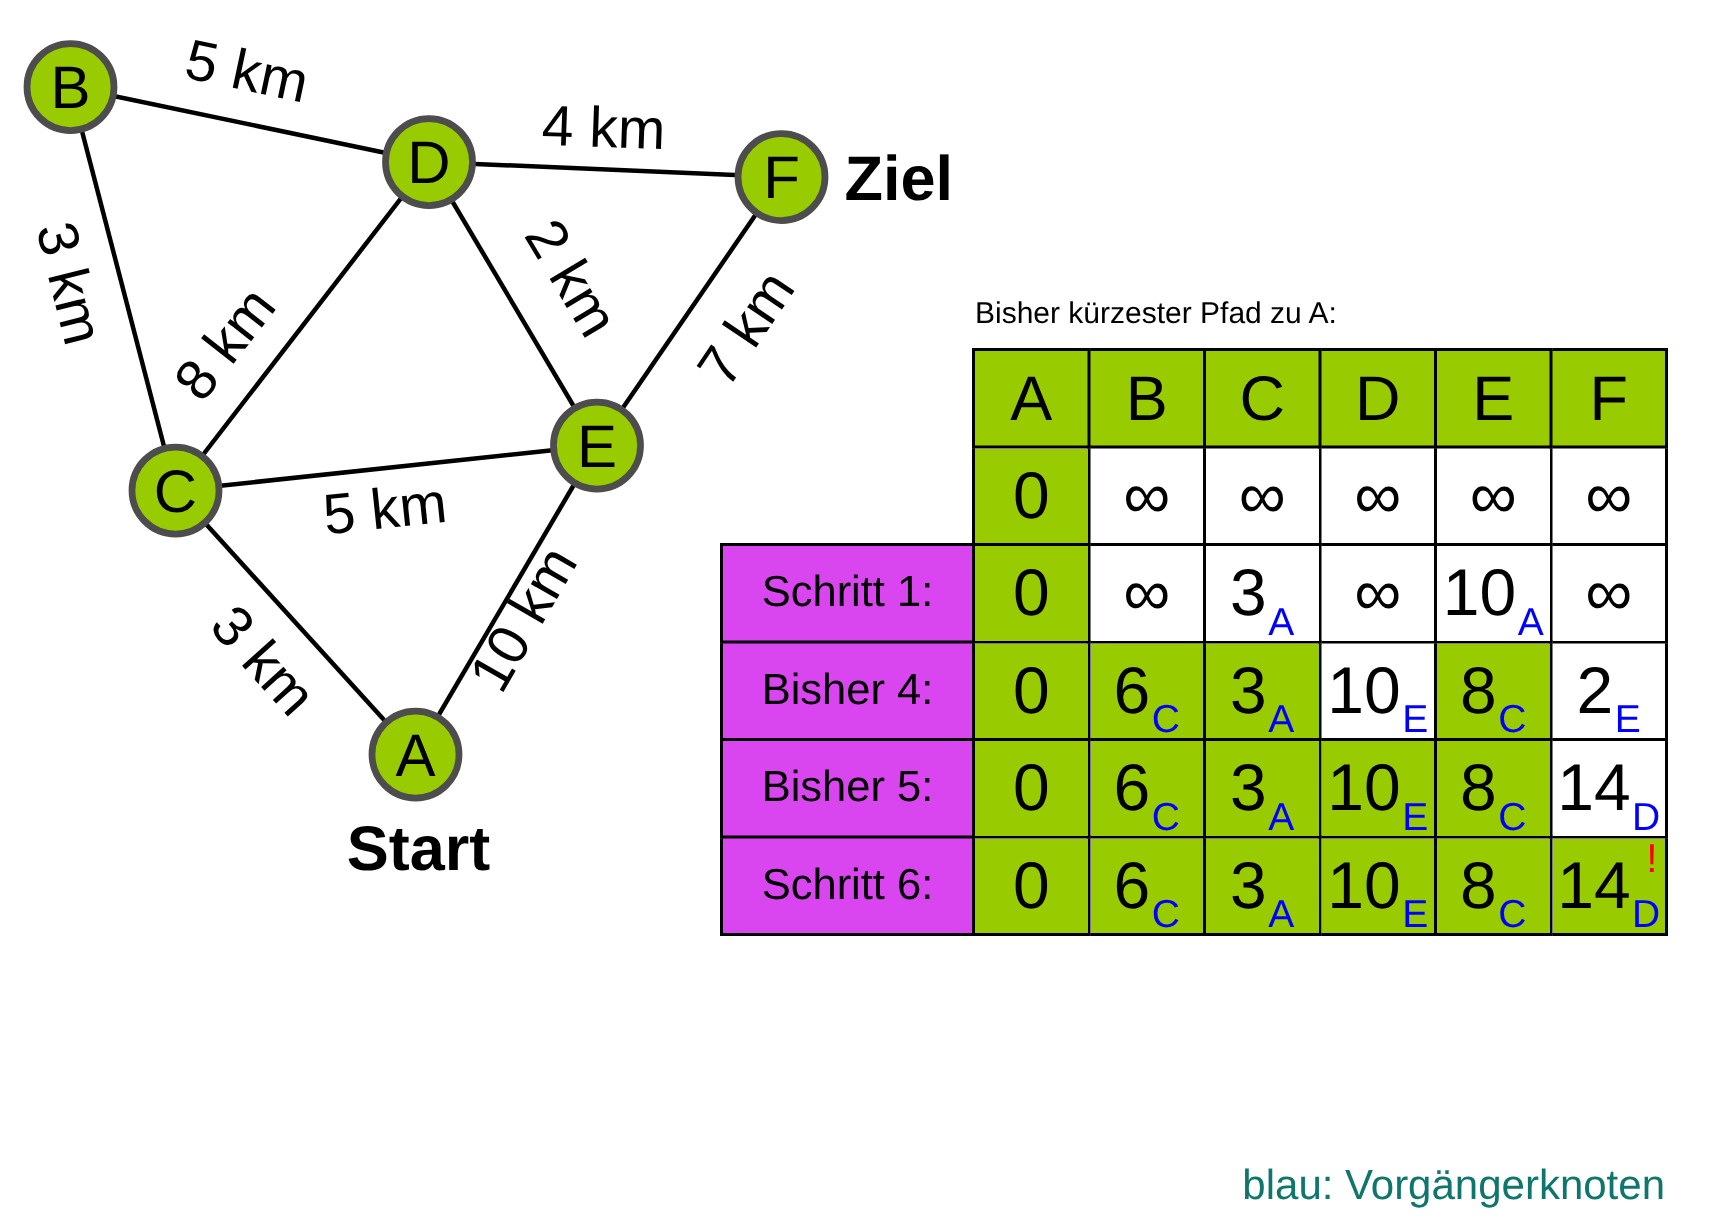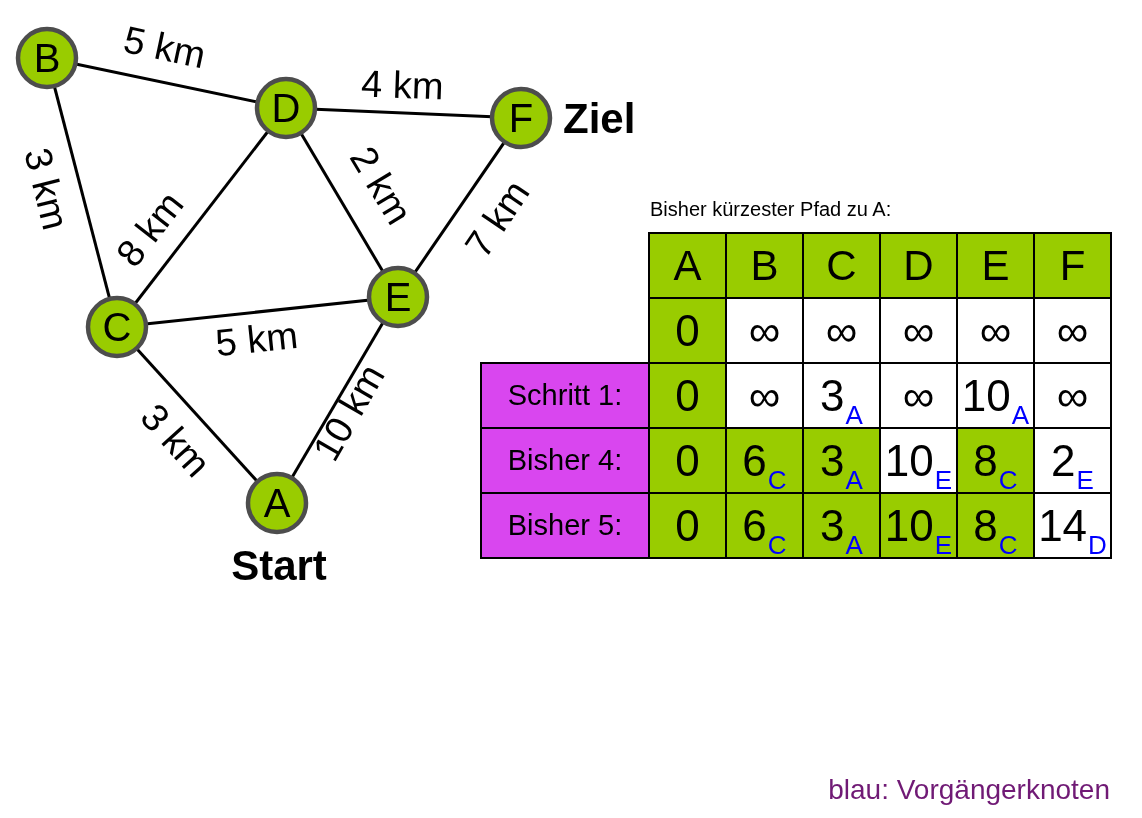--- a/index.html
+++ b/index.html
@@ -20,21 +20,21 @@
   #steps-table{position:absolute;left:480px;top:232px;border-collapse:collapse;}
   #steps-table td,#steps-table th{border:2px solid #000;padding:0;text-align:center;vertical-align:middle;}
   .colhead{width:75px;height:63px;font-size:42px;font-weight:normal;background:#99CC00;}
   .cell{width:75px;height:63px;font-size:44px;position:relative;background:#fff;line-height:1;}
   .cell.green{background:#99CC00;}
   .rowlabel{width:166px;font-size:29px;text-align:left;padding-left:8px;background:#d946ef;}
   .void{border:none !important;background:transparent;}
   .pred{position:relative;top:13px;font-size:26px;color:#0000FF;margin-left:1px;}
   .excl{position:absolute;top:0px;right:5px;font-size:27px;color:#FF0000;}
 
-  #caption{position:absolute;left:480px;top:774px;width:630px;text-align:right;font-size:28px;color:#701a75;white-space:nowrap;}
+  #caption{position:absolute;left:480px;top:774px;width:630px;text-align:right;font-size:28px;color:#0f766e;white-space:nowrap;}
 </style>
 </head>
 <body>
 
 <div id="stage">
   <svg id="graph-svg" width="700" height="645" viewBox="0 0 700 645">
       <line x1="47" y1="58" x2="286" y2="108" class="edge"></line>
       <line x1="286" y1="108" x2="521" y2="118" class="edge"></line>
       <line x1="47" y1="58" x2="117" y2="327" class="edge"></line>
       <line x1="117" y1="327" x2="286" y2="108" class="edge"></line>
@@ -112,17 +112,26 @@
         </tr>
         <tr>
           <td class="rowlabel">Bisher 5:</td>
           <td class="cell green"><span>0</span></td>
           <td class="cell green"><span>6</span><span class="pred">C</span></td>
           <td class="cell green"><span>3</span><span class="pred">A</span></td>
           <td class="cell green"><span>10</span><span class="pred">E</span></td>
           <td class="cell green"><span>8</span><span class="pred">C</span></td>
           <td class="cell"><span>14</span><span class="pred">D</span></td>
         </tr>
+        <tr>
+          <td class="rowlabel">Schritt 6:</td>
+          <td class="cell green"><span>0</span></td>
+          <td class="cell green"><span>6</span><span class="pred">C</span></td>
+          <td class="cell green"><span>3</span><span class="pred">A</span></td>
+          <td class="cell green"><span>10</span><span class="pred">E</span></td>
+          <td class="cell green"><span>8</span><span class="pred">C</span></td>
+          <td class="cell green"><span>14</span><span class="pred">D</span><span class="excl">!</span></td>
+        </tr>
       </tbody>
   </table>
 
   <div id="caption">blau: Vorgängerknoten</div>
 </div>
 
 </body></html>

